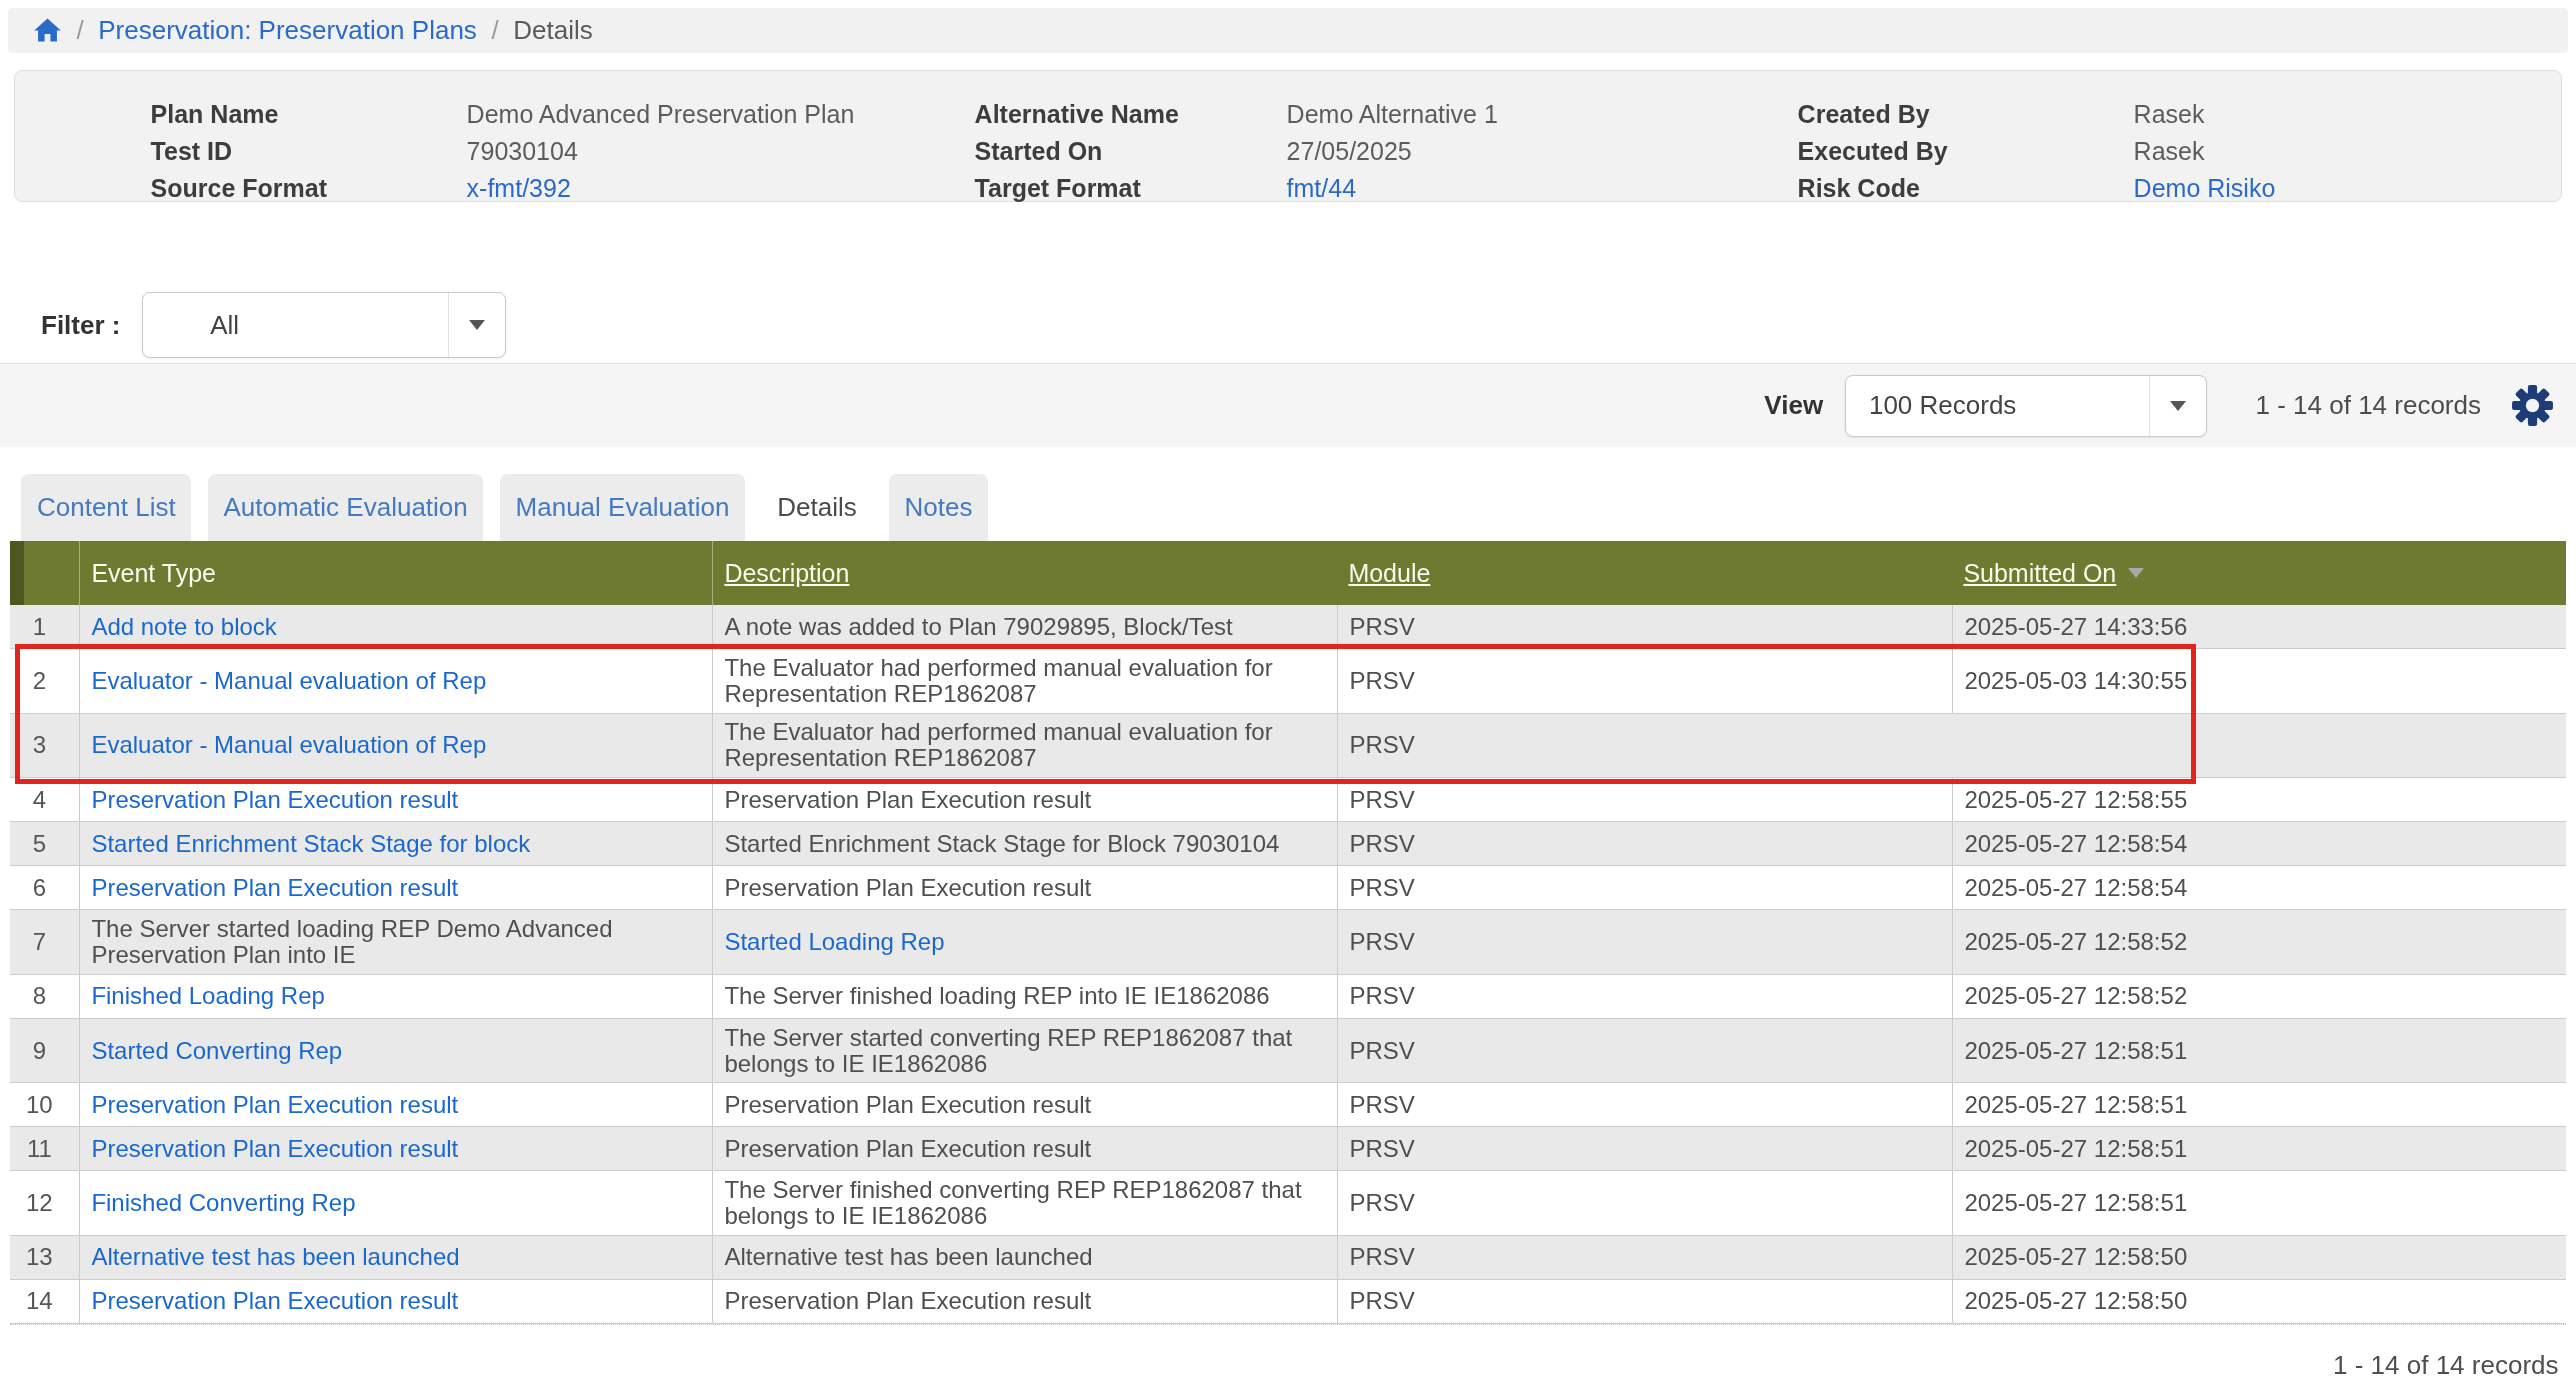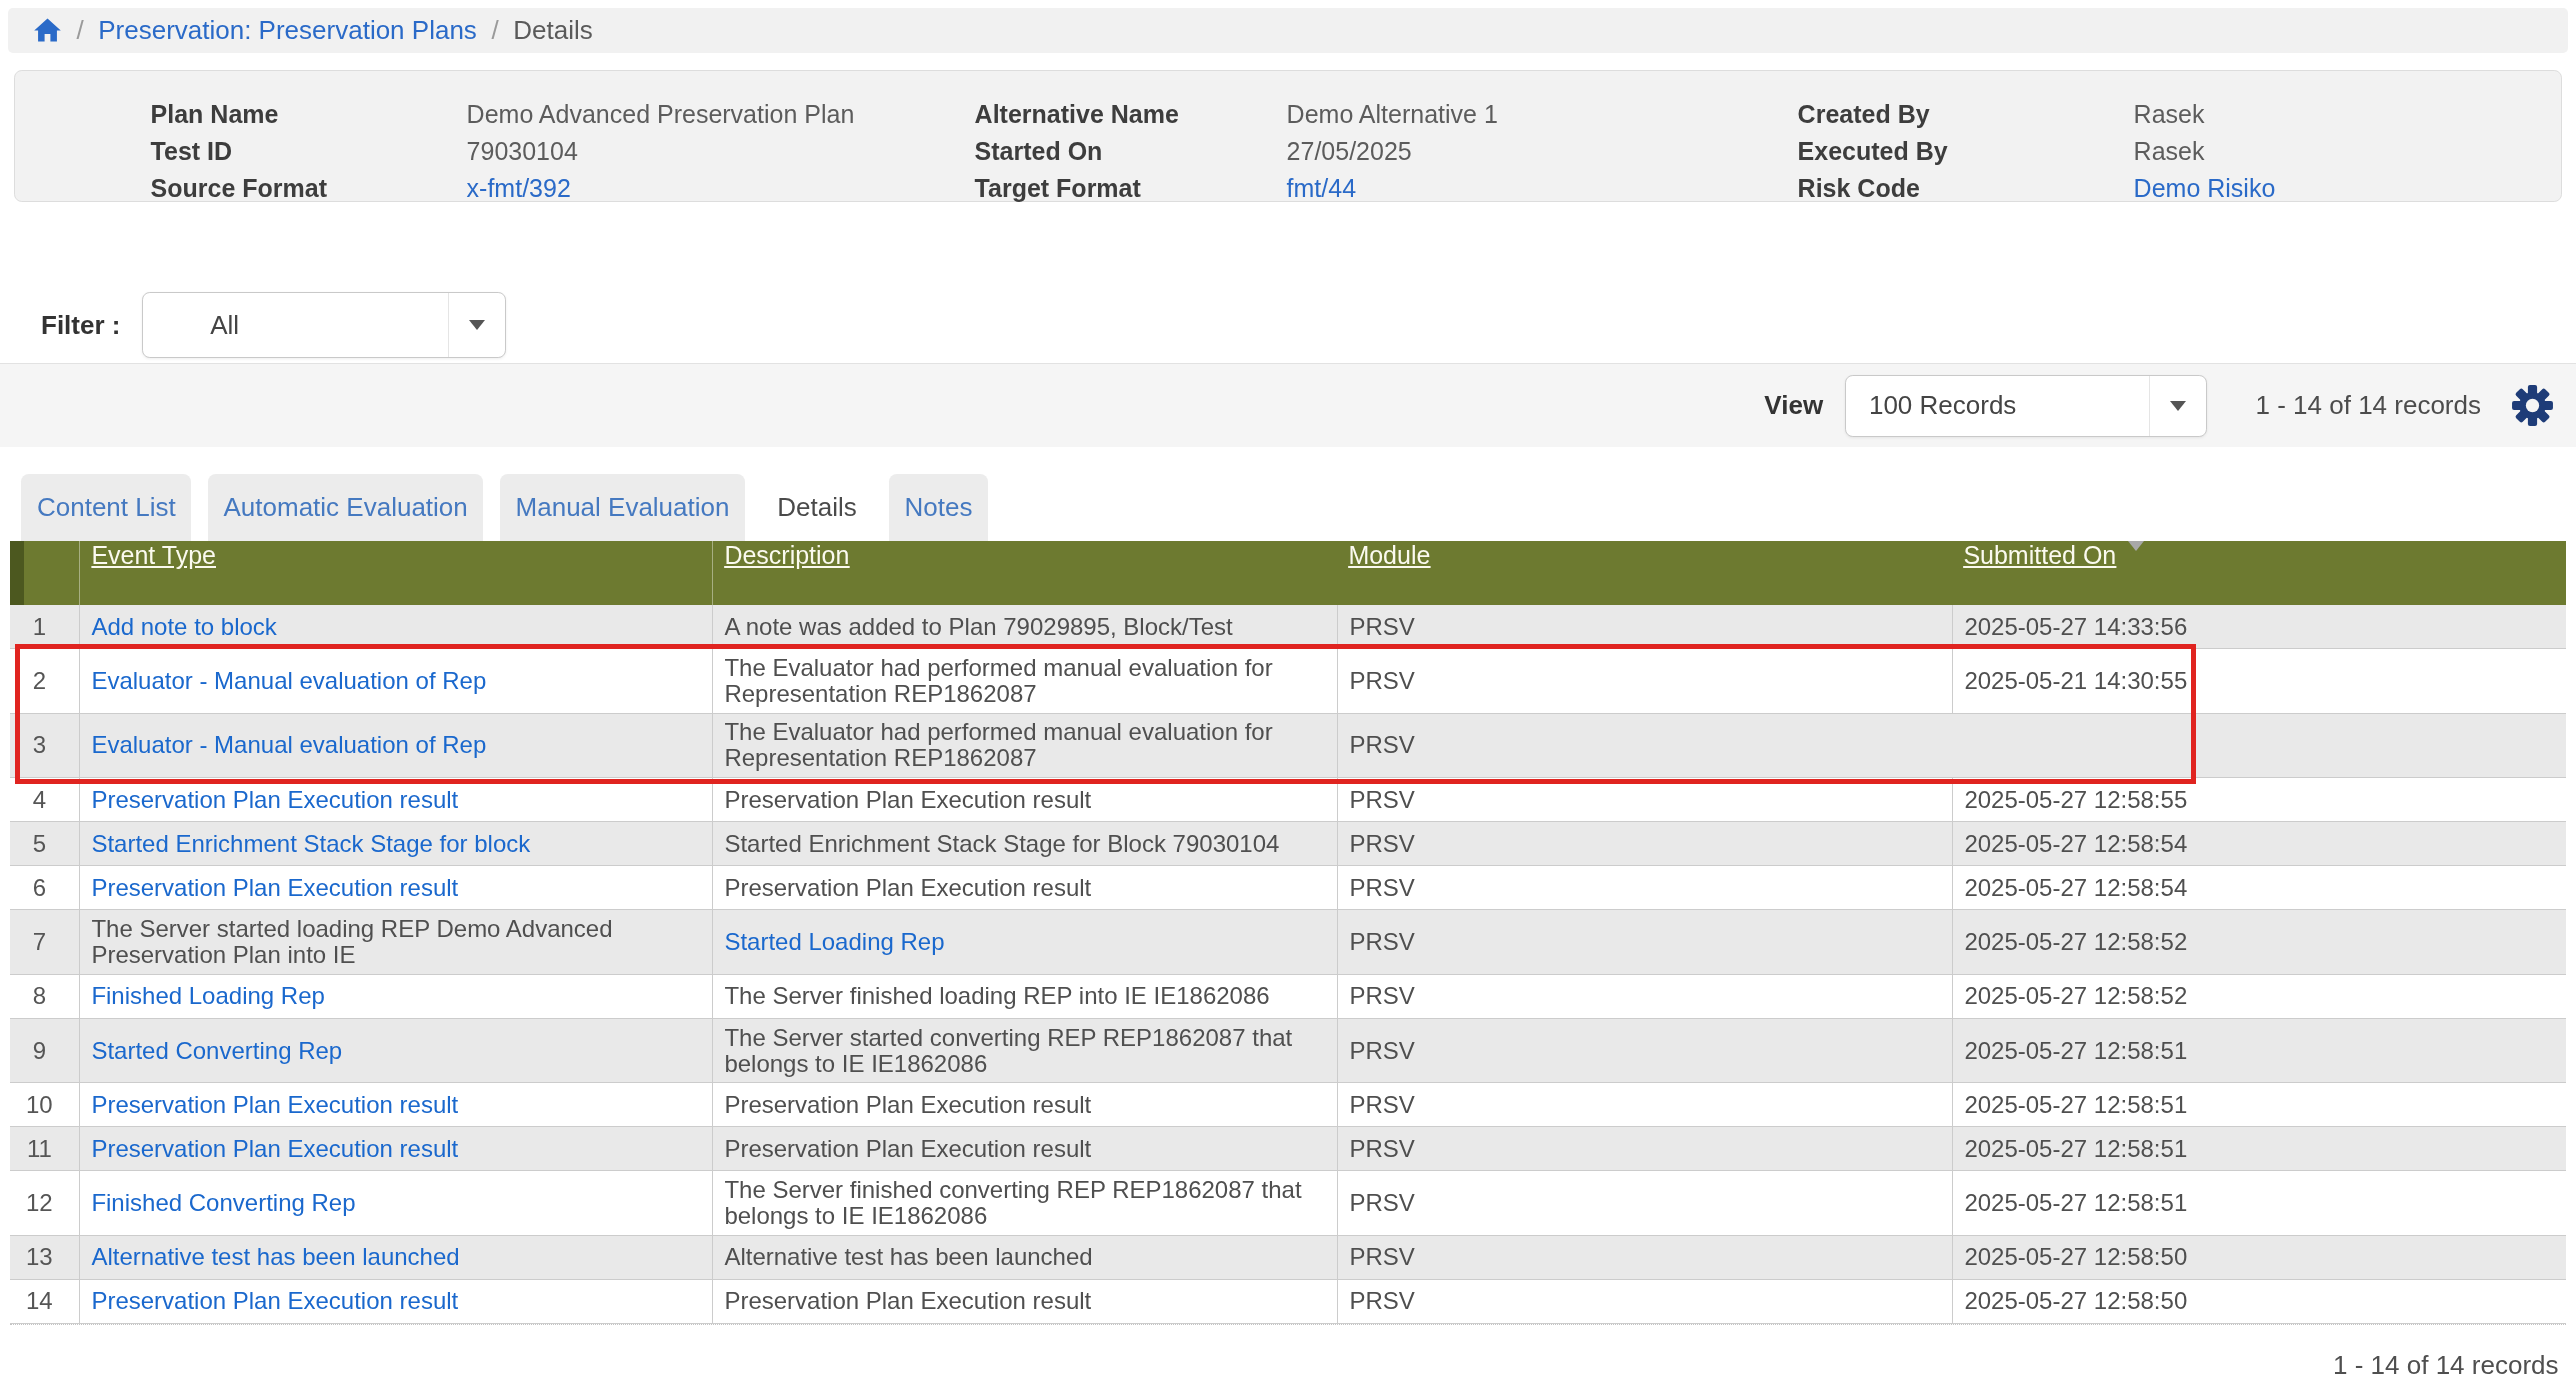--- a/index.html
+++ b/index.html
@@ -70,21 +70,21 @@
   .tab.active { background:#fff; color:#4a4a4a; }
 
   
   .table-wrap { position:absolute; top:541px; left:9.7px; right:9.7px; }
   .thead {
     position:relative; height:64px; background:#6d7a30;
     display:grid; grid-template-columns:69px 633px 625px 615px auto;
     color:#fbfaef; font-size:25px;
   }
   .dark-block { position:absolute; left:0; top:0; width:14.6px; height:100%; background:#4c581f; }
-  .th { display:flex; align-items:flex-start; padding-left:11.7px; box-sizing:border-box; height:100%;text-decoration:underline; }
+  .th { display:flex; align-items:center; padding-left:11.7px; box-sizing:border-box; height:100%; }
   .th-num { padding:0; }
   .th-event, .th-desc { border-left:1px solid rgba(255,255,255,0.4); }
   .th .u { text-decoration:underline; }
   .sort-caret { margin-left:11.7px; width:0; height:0; border-left:8.8px solid transparent; border-right:8.8px solid transparent; border-top:10.7px solid #a8a8a8; }
 
   .tr {
     display:grid; grid-template-columns:69px 633px 625px 615px auto;
     min-height:44px; border-bottom:1px solid #ccc; box-sizing:border-box; font-size:24px;
   }
   .tr.odd  { background:#e9e9e9; }
@@ -236,21 +236,21 @@
           <a>Evaluator - Manual evaluation of Rep</a>
         </div>
         <div class="td td-desc">
           <span>The Evaluator had performed manual evaluation for
 Representation REP1862087</span>
         </div>
         <div class="td td-module">
           <span>PRSV</span>
         </div>
         <div class="td td-sub">
-          <span>2025-05-21 14:30:55</span>
+          <span>2025-05-03 14:30:55</span>
         </div>
       </div>
       <div class="tr odd">
         <div class="td td-num">
           <span>3</span>
         </div>
         <div class="td td-event">
           <a>Evaluator - Manual evaluation of Rep</a>
         </div>
         <div class="td td-desc">

